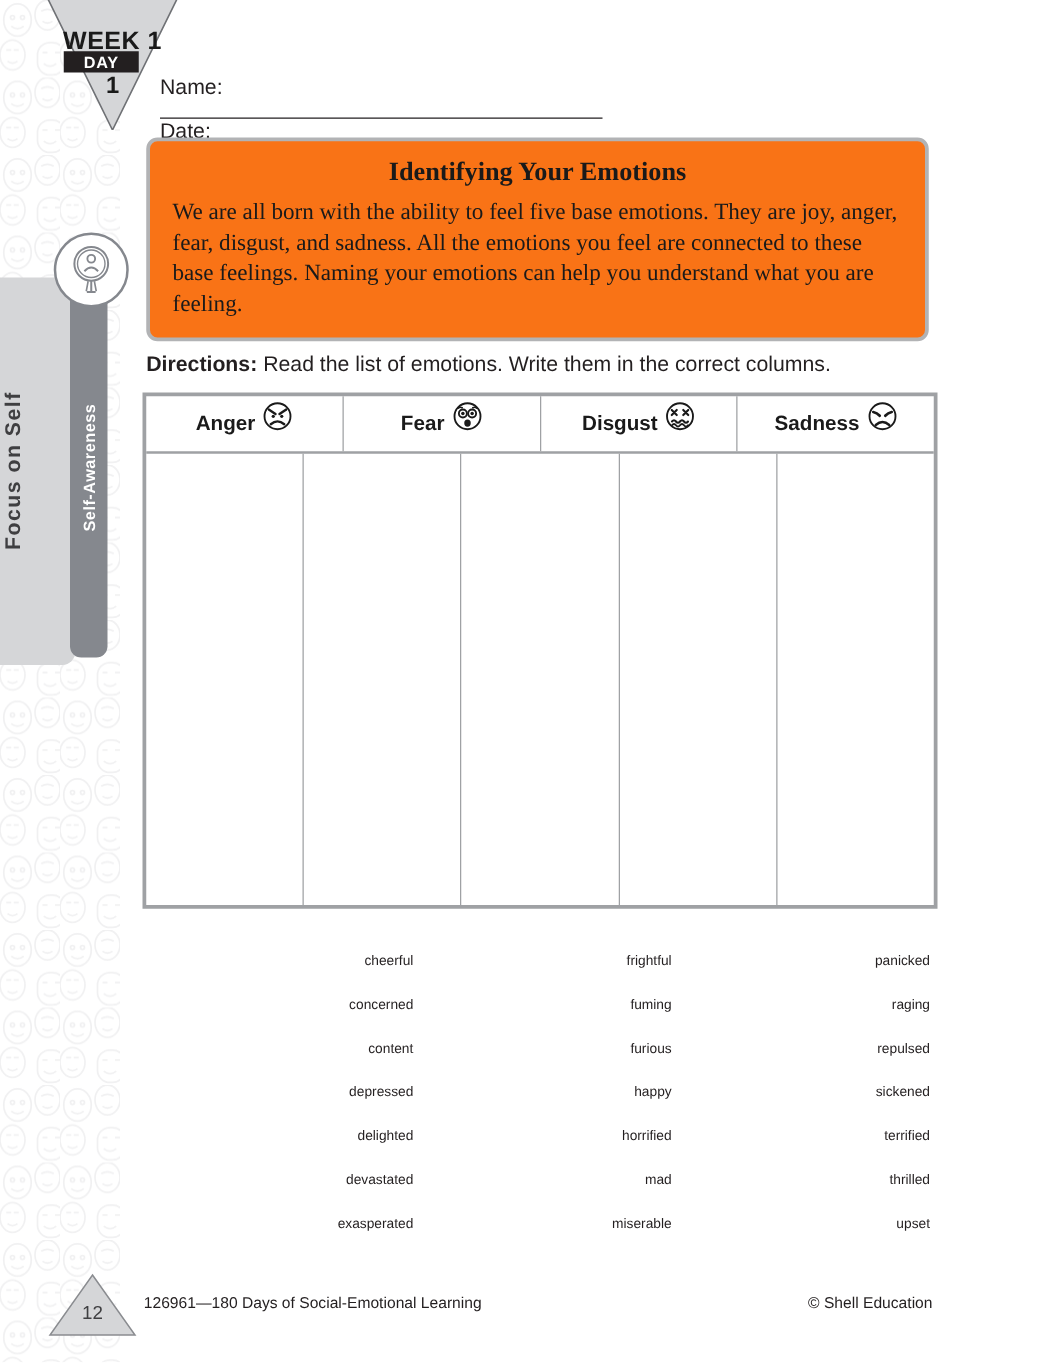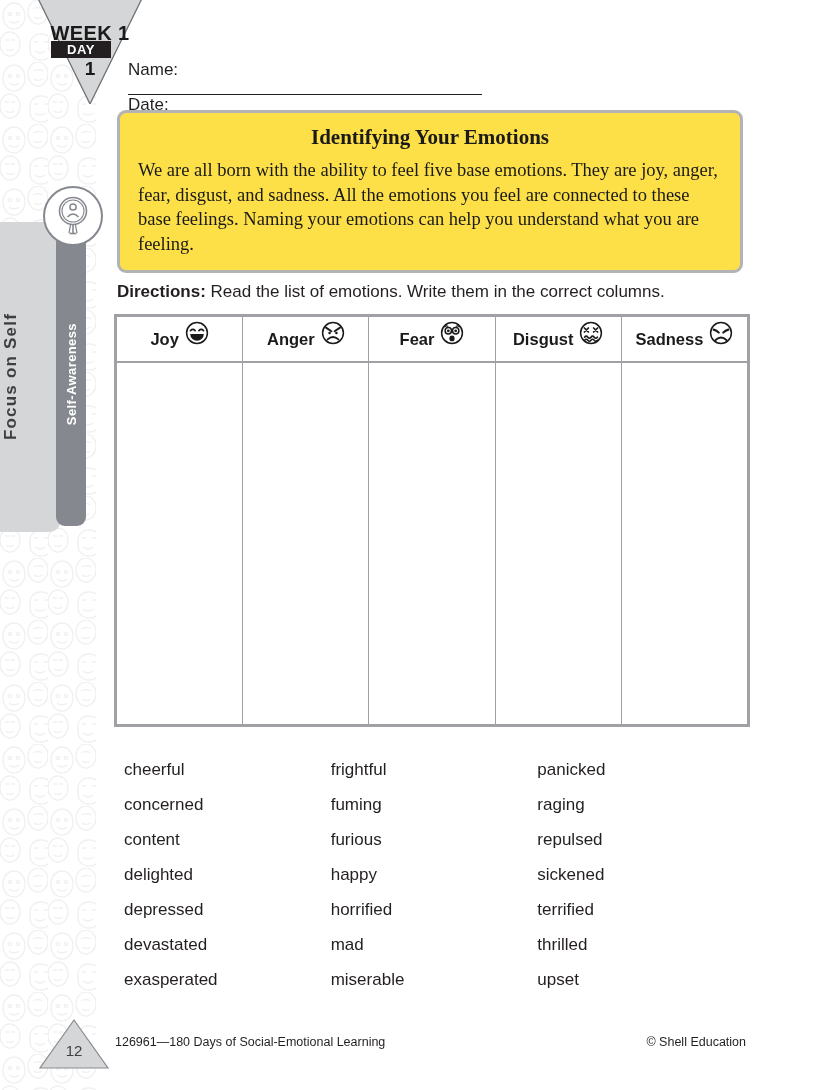--- a/index.html
+++ b/index.html
@@ -147,21 +147,21 @@
   .namedate .rule-date { width: 160px; }
   .namedate .date-lbl { margin-left: 14px; }
 
   
   .infobox {
     position: absolute;
     left: 117px; top: 110px;
     width: 626px;
     border: 3px solid #b2b3b5;
     border-radius: 9px;
-    background: #fde047;
+    background: #f97316;
     box-sizing: border-box;
     padding: 12px 18px 14px 18px;
     z-index: 6;
   }
   .infobox .title {
     text-align: center;
     font-family: "Liberation Serif", serif;
     font-weight: bold;
     font-size: 21px;
     color: #1a1a1a;
@@ -234,22 +234,22 @@
     z-index: 6;
   }
   .wordlist .wcol {
     flex: 1 1 0;
     display: flex;
     flex-direction: column;
   }
   .wordlist .word {
     height: 35px;
     line-height: 35px;
-    text-align: left;
-    font-size: 17px;
+    text-align: right;
+    font-size: 11px;
     color: #231f20;
   }
 
   
   .pagebadge {
     position: absolute;
     left: 38px; top: 1018px;
     width: 72px; height: 54px;
     z-index: 6;
   }
@@ -344,31 +344,20 @@
 </div>
 
 <div class="directions">
   <b>Directions:</b>
   <span>Read the list of emotions.  Write them in the correct columns.</span>
 </div>
 
 <div class="emo-table">
   <div class="hdr-row">
 
-    <div class="hdr-cell">
-      <span>Joy</span>
-      <span class="face">
-        <svg width="24" height="24" viewBox="0 0 24 24" xmlns="http://www.w3.org/2000/svg" aria-hidden="true">
-          <circle cx="12" cy="12" r="10.4" fill="#fff" stroke="#1a1a1a" stroke-width="1.5"></circle>
-          <path d="M5.5 9.6 q2.3 -2.4 4.6 0" fill="none" stroke="#1a1a1a" stroke-width="1.7" stroke-linecap="round"></path>
-          <path d="M13.9 9.6 q2.3 -2.4 4.6 0" fill="none" stroke="#1a1a1a" stroke-width="1.7" stroke-linecap="round"></path>
-          <path d="M5.2 13 a6.8 6.8 0 0 0 13.6 0 z" fill="#1a1a1a"></path>
-        </svg>
-      </span>
-    </div>
 
     <div class="hdr-cell">
       <span>Anger</span>
       <span class="face">
         <svg width="24" height="24" viewBox="0 0 24 24" xmlns="http://www.w3.org/2000/svg" aria-hidden="true">
           <circle cx="12" cy="12" r="10.4" fill="#fff" stroke="#1a1a1a" stroke-width="1.5"></circle>
           <path d="M5 6.6 L10.4 10.2" stroke="#1a1a1a" stroke-width="1.9" stroke-linecap="round"></path>
           <path d="M19 6.6 L13.6 10.2" stroke="#1a1a1a" stroke-width="1.9" stroke-linecap="round"></path>
           <circle cx="8.6" cy="12" r="1.3" fill="#1a1a1a"></circle>
           <circle cx="15.4" cy="12" r="1.3" fill="#1a1a1a"></circle>
@@ -426,22 +415,22 @@
     <div class="body-cell"></div>
     <div class="body-cell"></div>
   </div>
 </div>
 
 <div class="wordlist">
   <div class="wcol">
     <div class="word">cheerful</div>
     <div class="word">concerned</div>
     <div class="word">content</div>
+    <div class="word">depressed</div>
     <div class="word">delighted</div>
-    <div class="word">depressed</div>
     <div class="word">devastated</div>
     <div class="word">exasperated</div>
   </div>
   <div class="wcol">
     <div class="word">frightful</div>
     <div class="word">fuming</div>
     <div class="word">furious</div>
     <div class="word">happy</div>
     <div class="word">horrified</div>
     <div class="word">mad</div>

